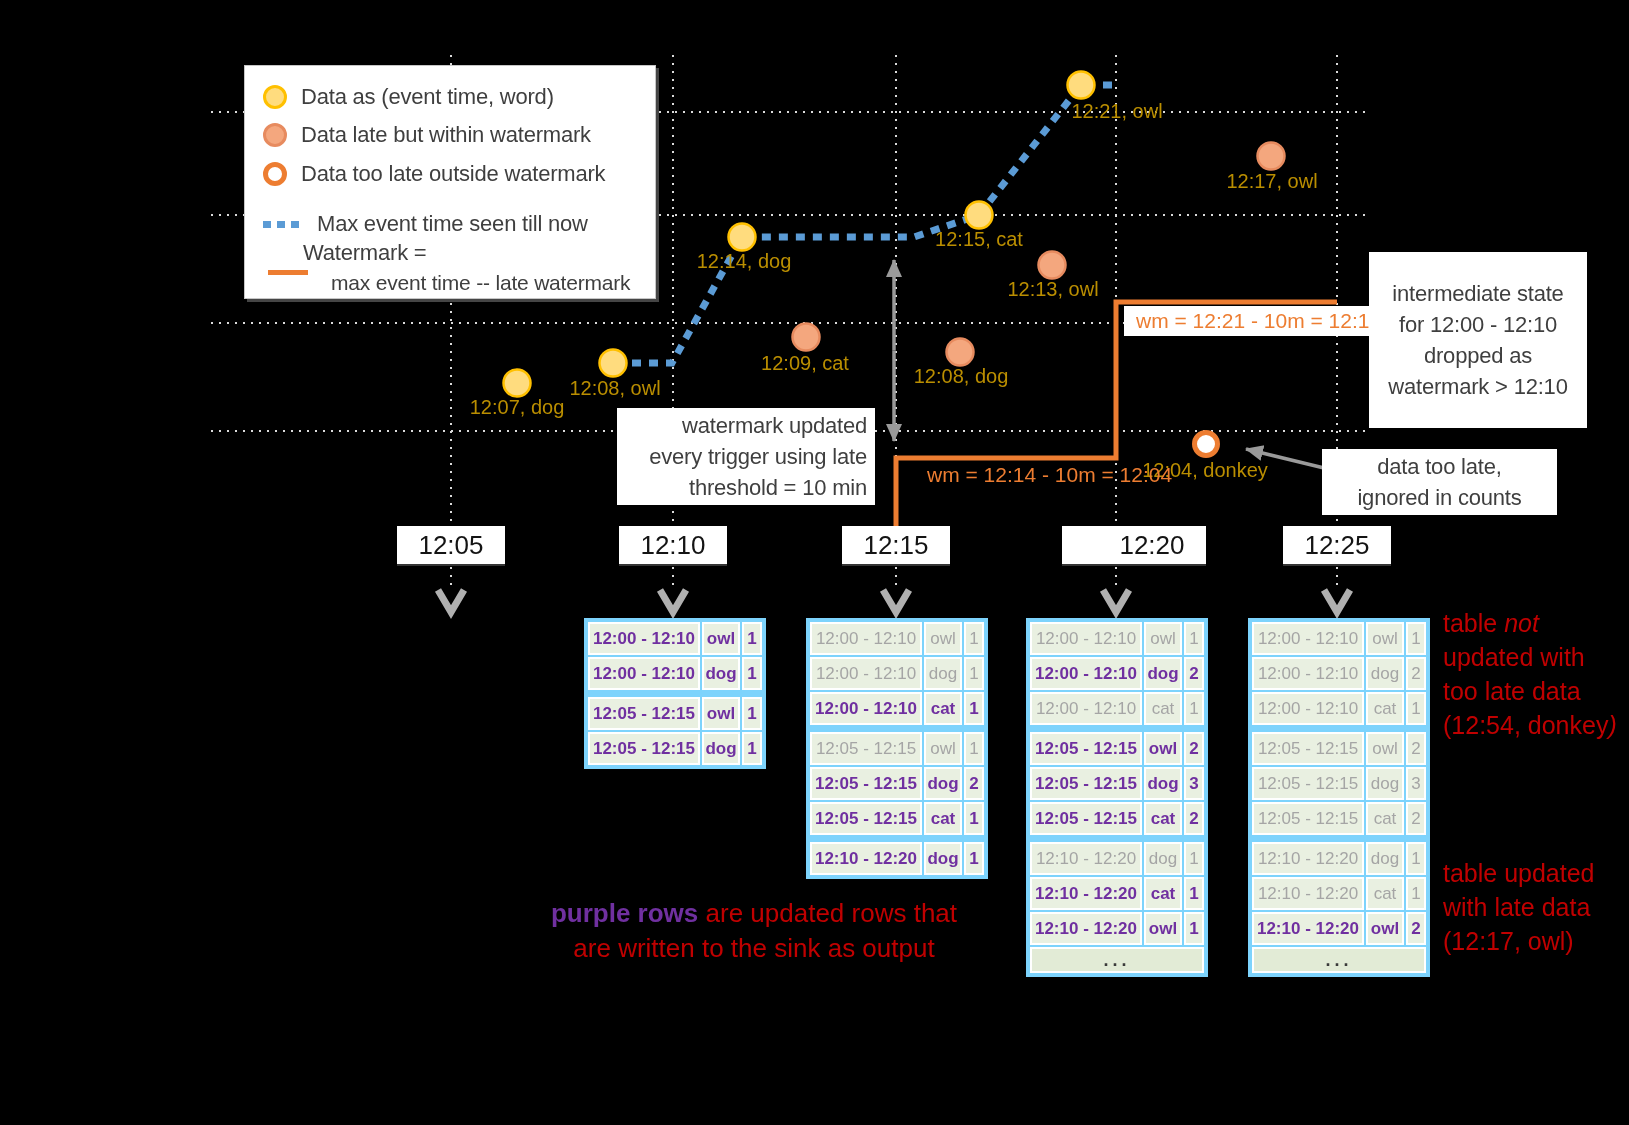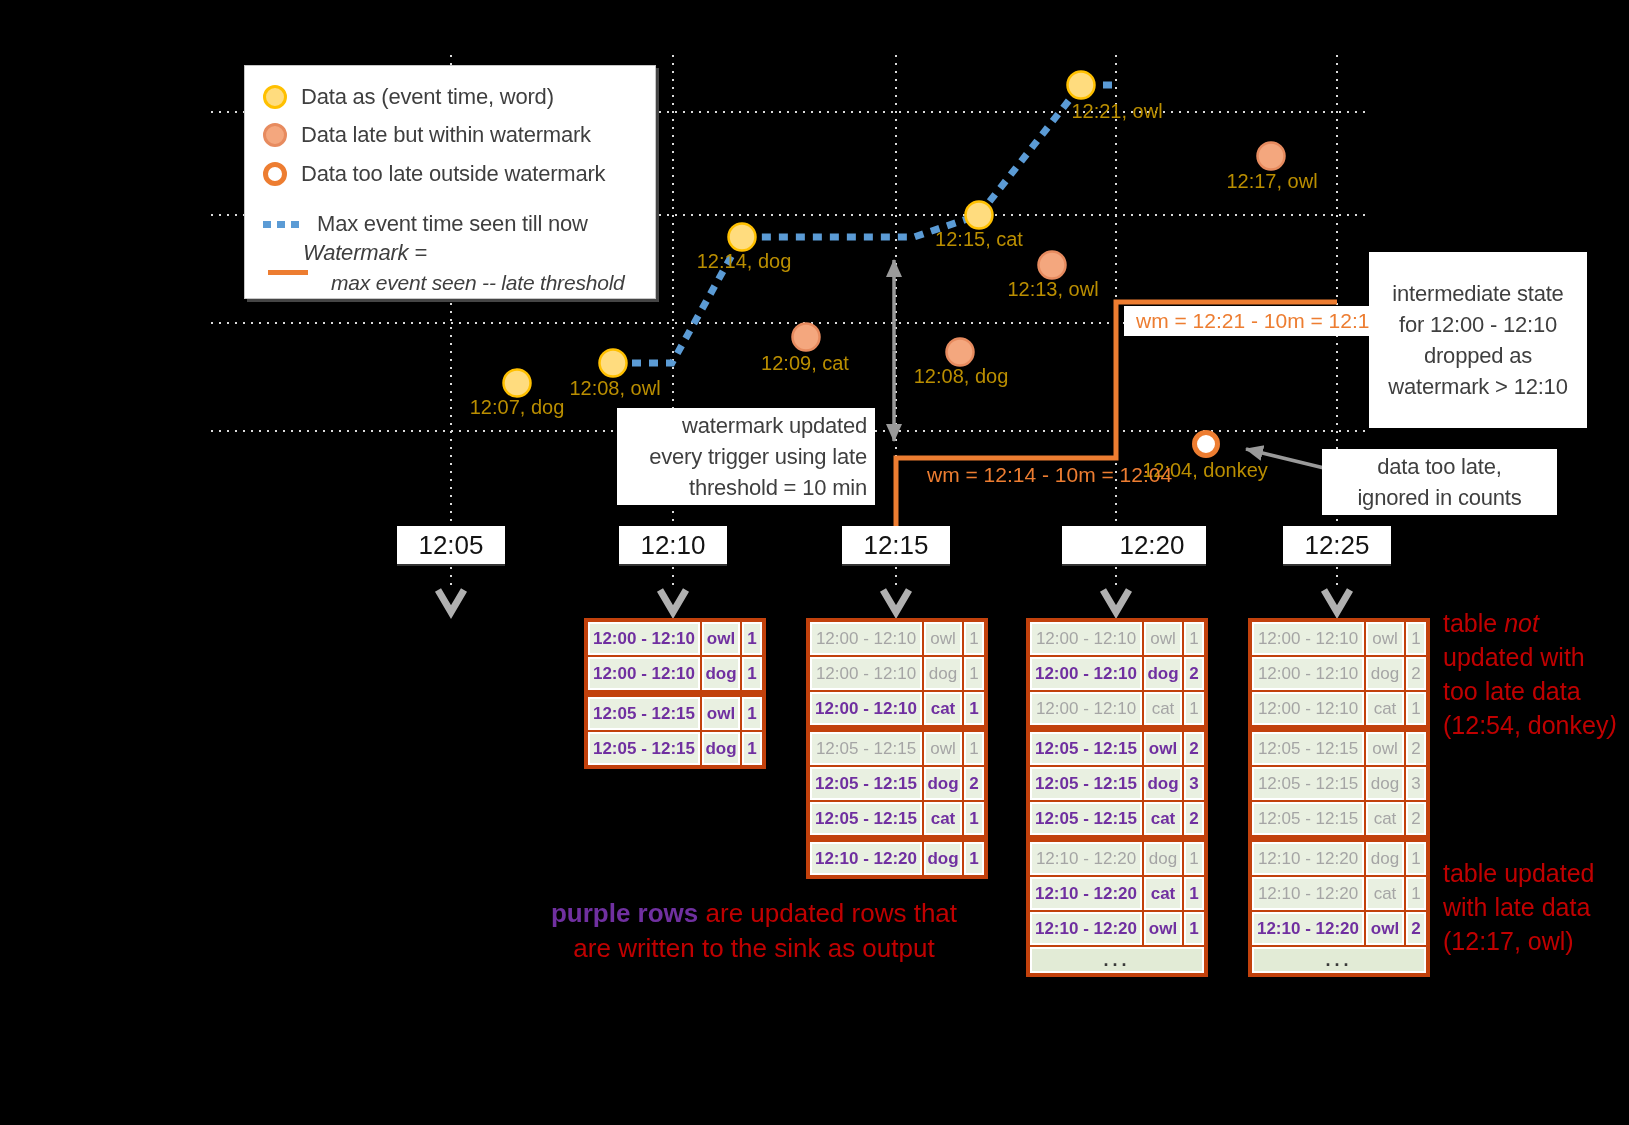--- a/index.html
+++ b/index.html
@@ -1,19 +1,19 @@
 <!DOCTYPE html>
 <html><head>
 <meta charset="utf-8">
 <style>
   html,body{margin:0;padding:0;background:#000;}
   #stage{position:relative;width:1629px;height:1125px;background:#000;overflow:hidden;
          font-family:"Liberation Sans",sans-serif;margin-left:39px;}
   #diagram-svg{position:absolute;left:0;top:0;}
-  .abs{position:absolute;font-style:italic;}
+  .abs{position:absolute;}
   
   .legend{position:absolute;left:205px;top:65px;width:410px;height:232px;background:#fff;
           border:1px solid #c6c6c6;box-shadow:3px 3px 0 rgba(125,125,125,.55);
           color:#3f3f3f;font-size:22px;letter-spacing:-0.2px;}
   .legend-item{position:absolute;left:18px;display:flex;align-items:center;height:30px;}
   .legend-item .sw{margin-right:0;}
   .legend-label{margin-left:14px;white-space:nowrap;}
   .sw-dot{width:24px;height:24px;border-radius:50%;box-sizing:border-box;flex:0 0 auto;}
   .sw-yellow{background:#FFDC7E;border:3px solid #FFC000;}
   .sw-salmon{background:#F4A77E;border:3px solid #E78B5F;}
@@ -30,21 +30,21 @@
   
   .wm{position:absolute;color:#ED7D31;font-size:21px;white-space:nowrap;padding-left:28px;}
   .wm.boxed{background:#fff;padding:3px 12px;}
   
   .callout{position:absolute;background:#fff;color:#3f3f3f;font-size:22px;line-height:31px;
            display:flex;flex-direction:column;justify-content:center;box-sizing:border-box;
            padding:4px 8px;letter-spacing:-0.2px;}
   .callout.align-right{text-align:right;}
   .callout.align-center{text-align:center;}
   
-  .gtable{position:absolute;background:#c2410c;padding:4px;display:flex;flex-direction:column;}
+  .gtable{position:absolute;background:#7dd3fc;padding:4px;display:flex;flex-direction:column;}
   .grow{display:flex;}
   .gcell{background:#E9F0E1;border:2px solid #fff;box-sizing:border-box;height:33px;
          display:flex;align-items:center;justify-content:center;font-size:17px;white-space:nowrap;}
   .gcell.window{width:112px;margin-right:2px;}
   .gcell.word{width:38px;margin-right:2px;}
   .gcell.count{width:20px;}
   .updated .gcell{color:#7030A0;font-weight:700;}
   .stale .gcell{color:#A5A5A5;font-weight:400;}
   .ellipsis-row{background:#E2EBD6;border:2px solid #fff;box-sizing:border-box;margin-top:2px;height:26px;
                 display:flex;align-items:center;justify-content:center;color:#3a3a3a;
@@ -120,21 +120,21 @@
       <div class="legend-item" style="top: 143px;">
         <span class="sw sw-blue"></span>
         <span class="legend-label">Max event time seen till now</span>
       </div>
       <div class="legend-item" style="top: 93px;">
         <span class="sw sw-dot sw-open"></span>
         <span class="legend-label">Data too late outside watermark</span>
       </div>
       <div class="sw-orange abs" style="left: 23px; top: 204px;"></div>
       <div class="abs" style="left: 58px; top: 174px; white-space: nowrap;">Watermark =</div>
-      <div class="abs" style="left: 86px; top: 205px; white-space: nowrap; font-size: 21px;">max event seen -- late threshold</div>
+      <div class="abs" style="left: 86px; top: 205px; white-space: nowrap; font-size: 21px;">max event time -- late watermark</div>
     </div>
   <div id="overlays">
       <div class="pt-label" style="left: 478px; top: 396px;">12:07, dog</div>
       <div class="pt-label" style="left: 576px; top: 377px;">12:08, owl</div>
       <div class="pt-label" style="left: 705px; top: 250px;">12:14, dog</div>
       <div class="pt-label" style="left: 940px; top: 228px;">12:15, cat</div>
       <div class="pt-label" style="left: 1078px; top: 100px;">12:21, owl</div>
       <div class="pt-label" style="left: 766px; top: 352px;">12:09, cat</div>
       <div class="pt-label" style="left: 1014px; top: 278px;">12:13, owl</div>
       <div class="pt-label" style="left: 922px; top: 365px;">12:08, dog</div>

